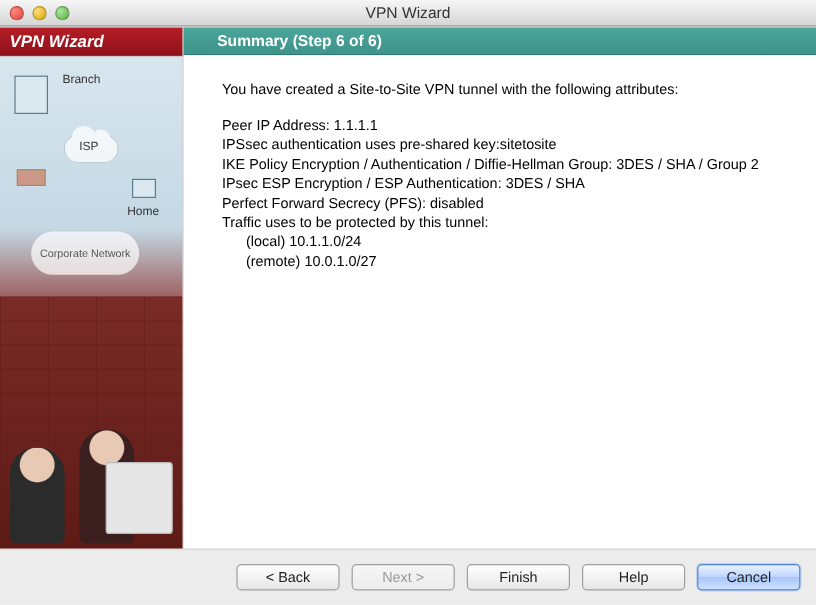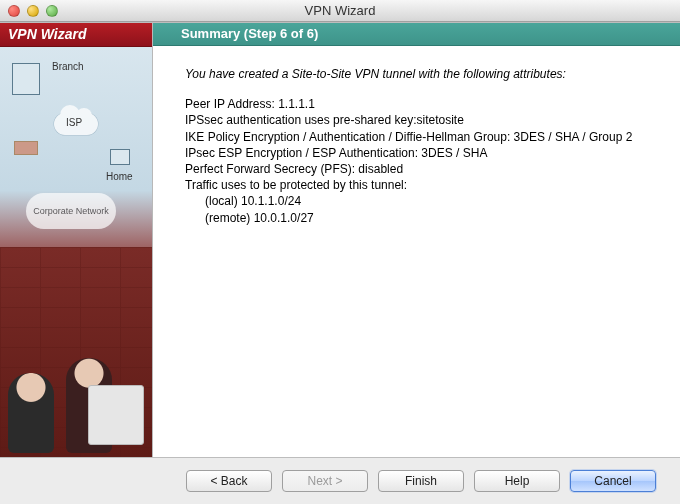--- a/index.html
+++ b/index.html
@@ -132,29 +132,29 @@
 }
 .main-body {
   padding: 20px 20px 10px 32px;
   color: #000;
   font-size: 12px;
   line-height: 1.35;
   flex: 1;
   overflow: auto;
   background:#fff;
 }
-.main-body p { margin-bottom: 14px; font-style: italic; }
+.main-body p { margin-bottom: 14px; }
 .summary-line { white-space: pre-wrap; }
 .indent1 { padding-left: 20px; }
 .buttonbar {
   height: 45px;
   background: #ececec;
   display: flex;
   align-items: center;
-  padding: 0 24px;
+  padding: 0 13px;
   gap: 10px;
 }
 .spacer { flex: 1; }
 .btn {
   min-width: 86px;
   height: 22px;
   font-size: 12px;
   border: 1px solid #9f9f9f;
   border-radius: 4px;
   background: linear-gradient(#ffffff, #e6e6e6);

